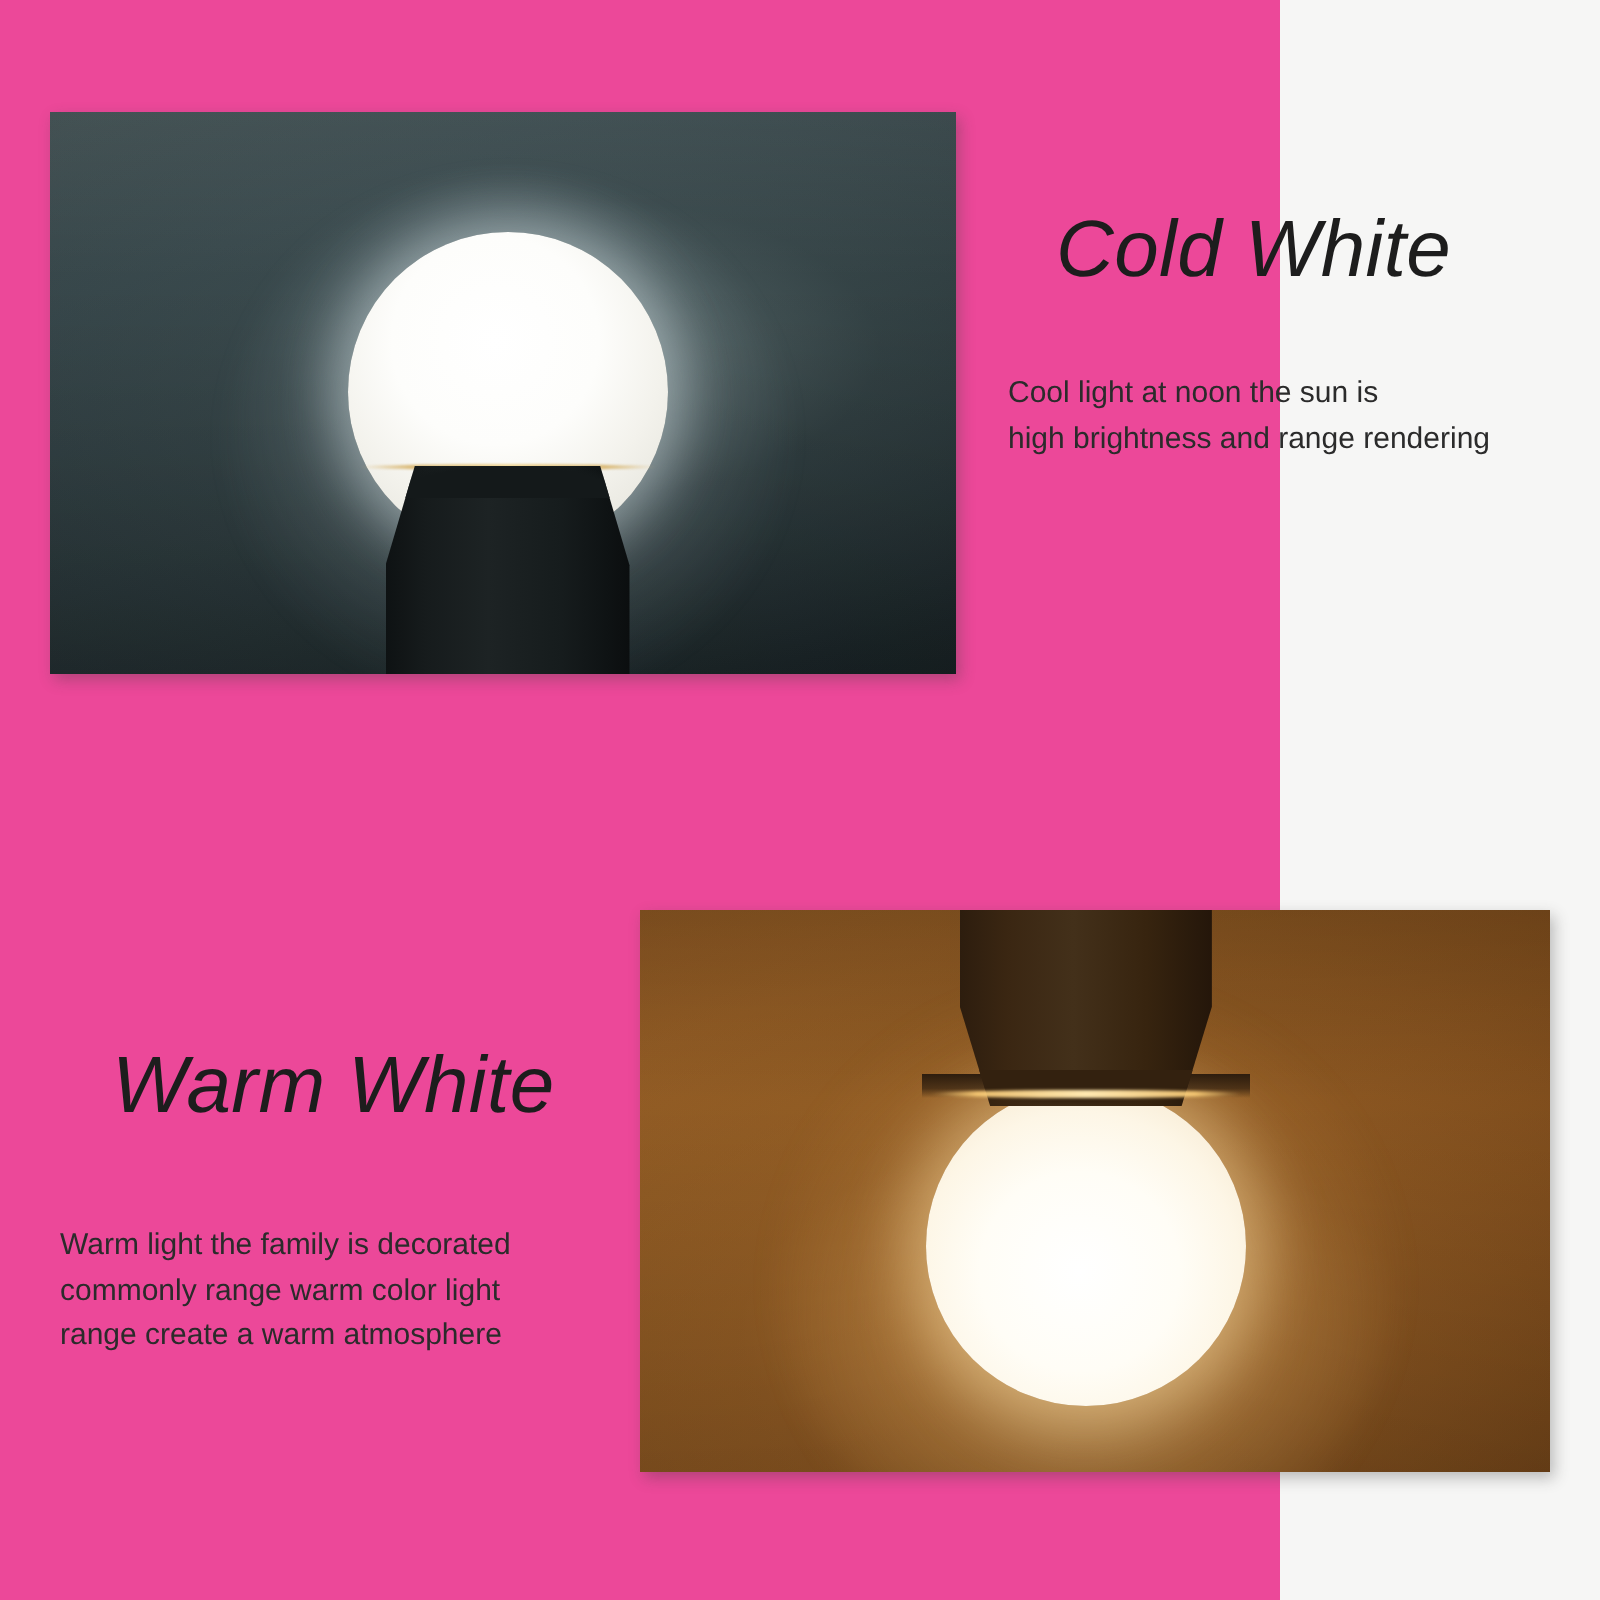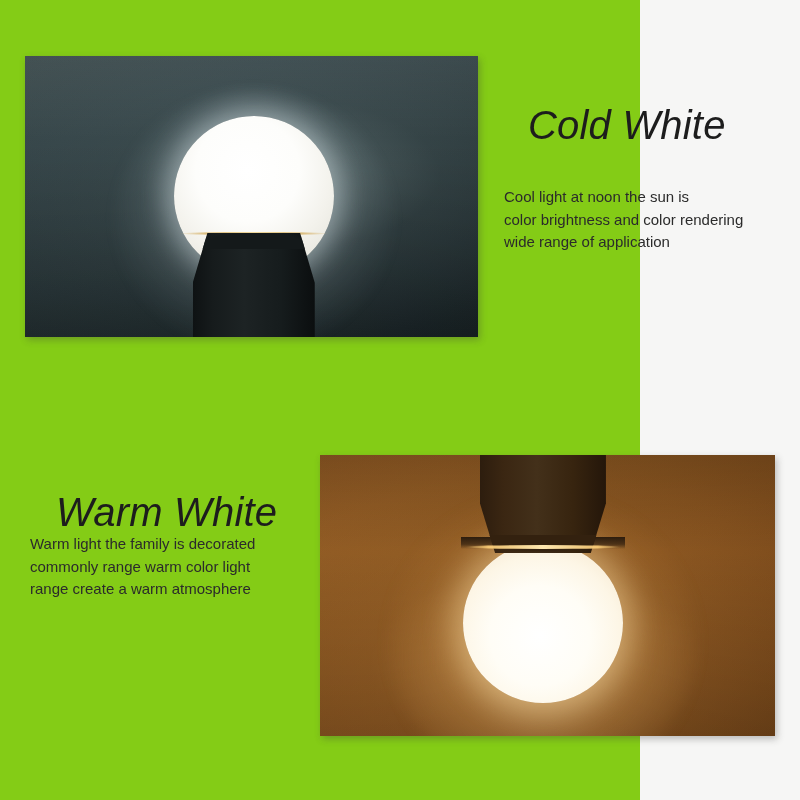--- a/index.html
+++ b/index.html
@@ -14,21 +14,21 @@
     font-family: "Liberation Sans", "DejaVu Sans", sans-serif;
     overflow: hidden;
     position: relative;
   }
 
   .page {
     position: absolute;
     inset: 0;
     width: 640px;
     height: 800px;
-    background: #84cc16;
+    background: #ec4899;
   }
 
   
   .photo {
     position: absolute;
     overflow: hidden;
     box-shadow: 2px 3px 7px rgba(60,60,60,0.32);
   }
 
   .photo-cold {
@@ -256,21 +256,21 @@
   .text-block {
     position: absolute;
   }
   .tb-cold {
     left: 504px;
     top: 104px;
     width: 290px;
   }
   .tb-warm {
     left: 30px;
-    top: 491px;
+    top: 522px;
     width: 300px;
   }
 
   .heading {
     font-size: 40px;
     font-style: italic;
     font-weight: 400;
     color: #1d1d1d;
     letter-spacing: 0.2px;
     line-height: 1.05;
@@ -281,21 +281,21 @@
   .tb-warm .heading { padding-left: 26px; }
 
   .body-copy {
     margin: 0;
     font-size: 15px;
     line-height: 22.5px;
     color: #2b2b2b;
     font-weight: 400;
   }
   .tb-cold .body-copy { margin-top: 40px; }
-  .tb-warm .body-copy { }
+  .tb-warm .body-copy { margin-top: 48px; }
 
   .body-copy .line { display: block; white-space: nowrap; }
 </style>
 </head>
 <body>
 
 <div class="page">
 
   <div class="photo photo-cold">
     <div class="cold-bg"></div>
@@ -304,22 +304,21 @@
       <div class="cold-globe"></div>
       <div class="cold-rim"></div>
       <div class="cold-base"></div>
     </div>
   </div>
 
   <div class="text-block tb-cold">
     <h2 class="heading">Cold White</h2>
     <p class="body-copy">
       <span class="line">Cool light at noon the sun is</span>
-      <span class="line">color brightness and color rendering</span>
-      <span class="line">wide range of application</span>
+      <span class="line">high brightness and range rendering</span>
     </p>
   </div>
 
   <div class="text-block tb-warm">
     <h2 class="heading">Warm White</h2>
     <p class="body-copy">
       <span class="line">Warm light the family is decorated</span>
       <span class="line">commonly range warm color light</span>
       <span class="line">range create a warm atmosphere</span>
     </p>

